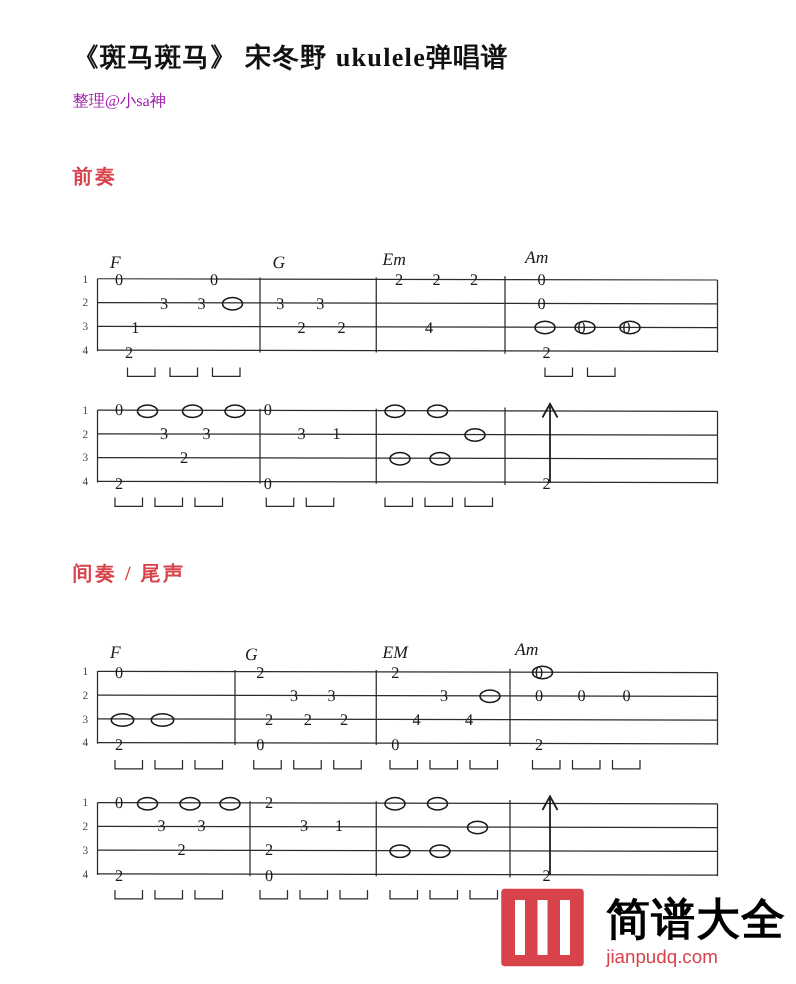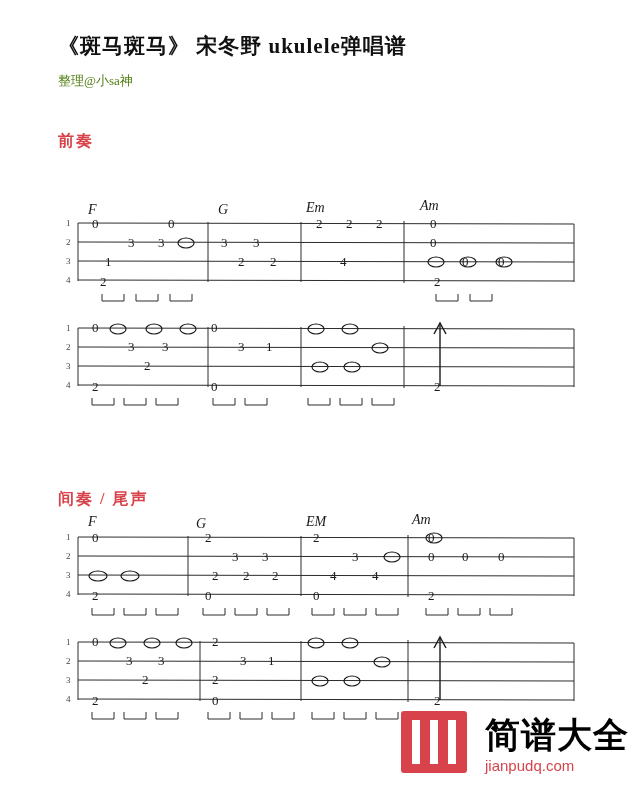--- a/index.html
+++ b/index.html
@@ -32,36 +32,36 @@
     color: #111111;
     letter-spacing: 1px;
     white-space: nowrap;
   }
   .subtitle {
     position: absolute;
     left: 58px;
     top: 72px;
     font-family: "Liberation Serif", serif;
     font-size: 13px;
-    color: #4d7c0f;
+    color: #a21caf;
     white-space: nowrap;
   }
 
   
   .section-label {
     position: absolute;
     font-family: "Liberation Serif", serif;
     font-size: 16px;
     font-weight: bold;
     color: #d8434b;
     letter-spacing: 2px;
     white-space: nowrap;
   }
   #sec-intro { left: 58px; top: 131px; }
-  #sec-interlude { left: 58px; top: 449px; margin-top: 40px; }
+  #sec-interlude { left: 58px; top: 449px; }
 
   
   .tab-block {
     position: absolute;
   }
   .tab-svg { display: block; }
 
   
   .logo {
     position: absolute;

